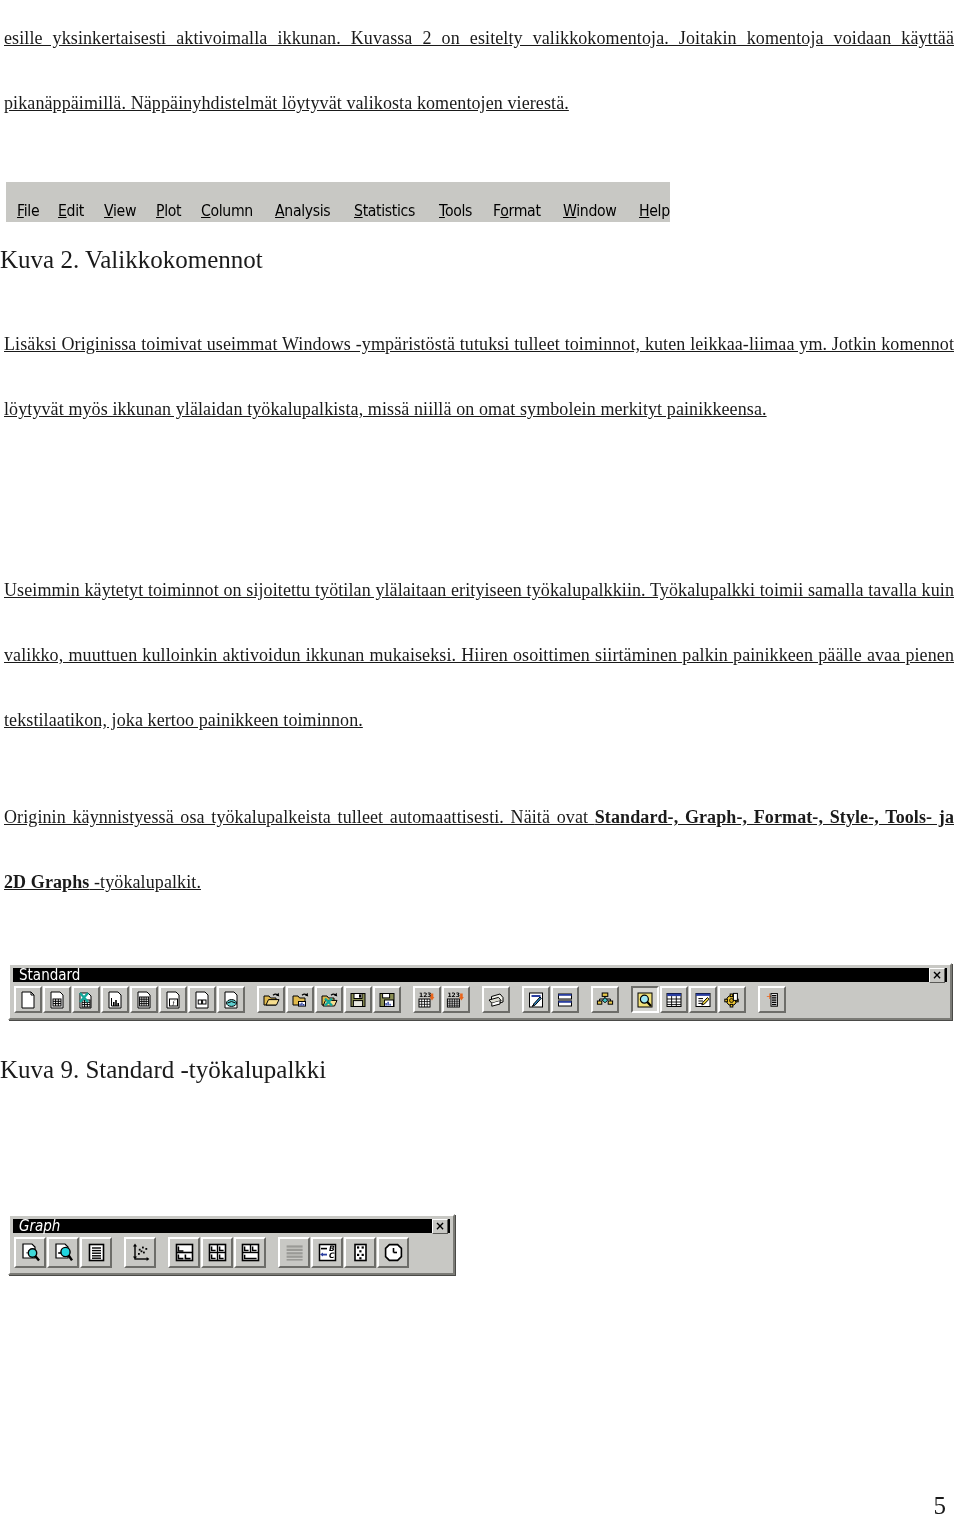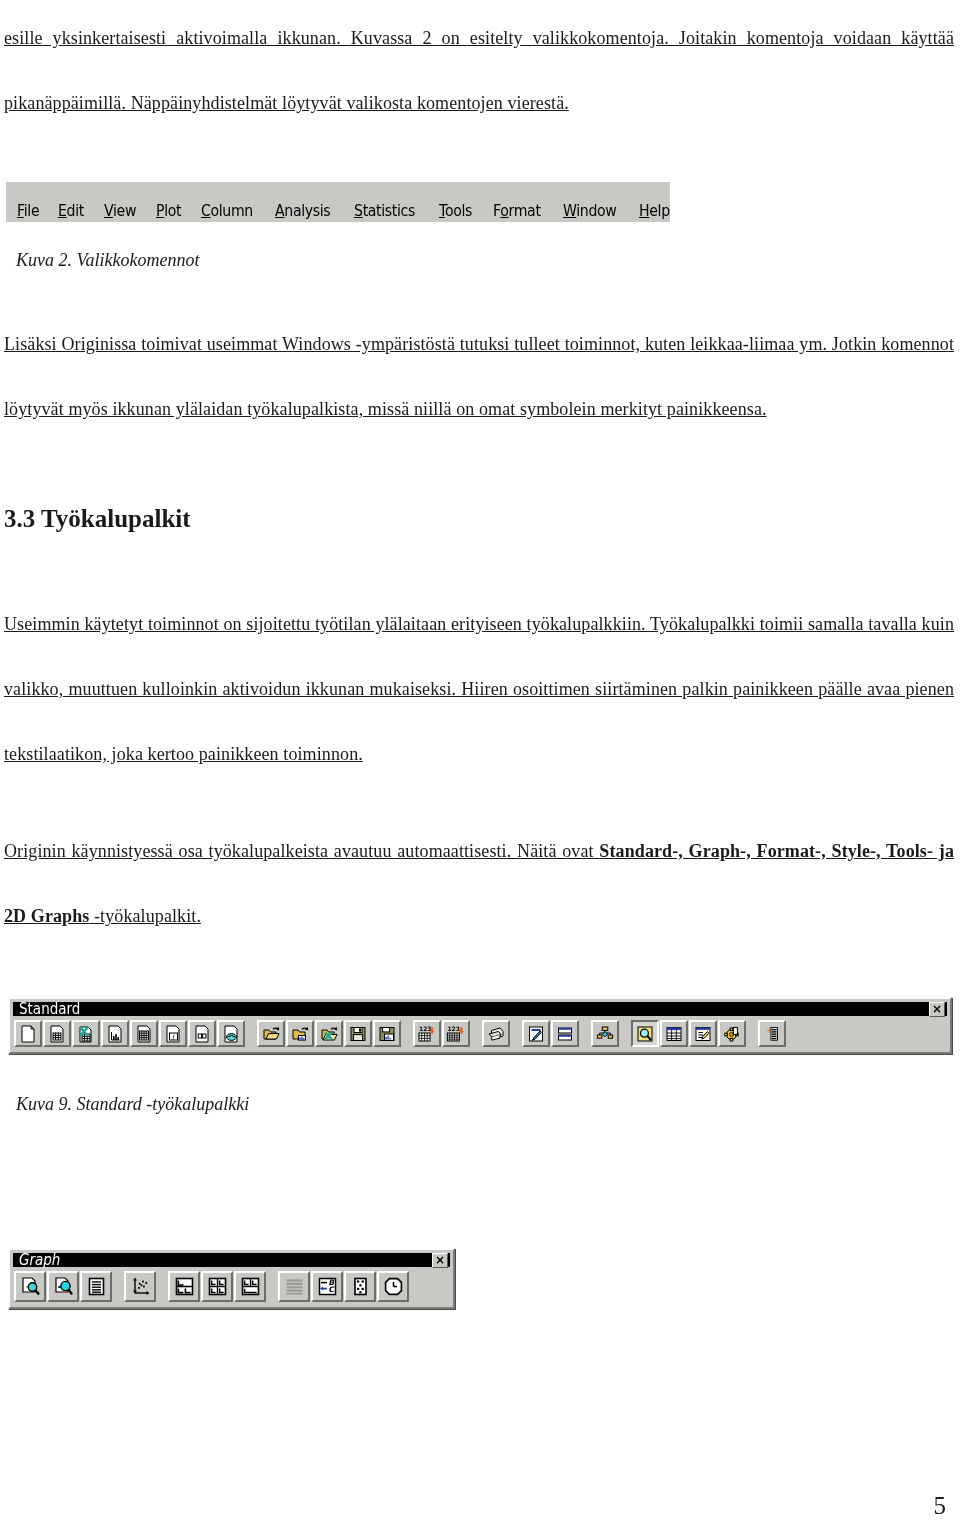--- a/index.html
+++ b/index.html
@@ -29,24 +29,23 @@
     font-size: 18px;
     line-height: 65px;
     text-align: justify;
     margin: 0 0 0 0;
     padding: 0 6px 0 4px;
     letter-spacing: 0.1px;
     text-decoration: underline;
   }
 
   .caption {
-    font-style: italic;
-    font-size: 18px;
+    font-size: 25px;
     line-height: 40px;
-    padding-left: 16px;
+    padding-left: 0;
   }
 
   .heading {
     font-weight: bold;
     font-size: 25px;
     line-height: 34px;
     padding-left: 4px;
   }
 
   .spacer-lg { height: 46px; }
@@ -193,30 +192,29 @@
   <div class="spacer-sm"></div>
   <div class="caption">Kuva 2. Valikkokomennot</div>
 
   <div class="spacer-md"></div>
 
   <p class="para">Lisäksi Originissa toimivat useimmat Windows -ympäristöstä tutuksi tulleet toiminnot, kuten leikkaa-liimaa ym. Jotkin komennot löytyvät myös ikkunan ylälaidan työkalupalkista, missä niillä on omat symbolein merkityt painikkeensa.</p>
 
   <div class="spacer-lg"></div>
   <div style="height:14px"></div>
 
-  <div class="heading">3.3 Työkalupalkit</div>
 
   <div class="spacer-lg"></div>
   <div style="height:10px"></div>
 
   <p class="para">Useimmin käytetyt toiminnot on sijoitettu työtilan ylälaitaan erityiseen työkalupalkkiin. Työkalupalkki toimii samalla tavalla kuin valikko, muuttuen kulloinkin aktivoidun ikkunan mukaiseksi. Hiiren osoittimen siirtäminen palkin painikkeen päälle avaa pienen tekstilaatikon, joka kertoo painikkeen toiminnon.</p>
 
   <div class="spacer-md"></div>
 
-  <p class="para"><span>Originin käynnistyessä osa työkalupalkeista avautuu automaattisesti. Näitä ovat </span><b class="strong">Standard-, Graph-, Format-, Style-, Tools- ja 2D Graphs</b><span> -työkalupalkit.</span></p>
+  <p class="para"><span>Originin käynnistyessä osa työkalupalkeista tulleet automaattisesti. Näitä ovat </span><b class="strong">Standard-, Graph-, Format-, Style-, Tools- ja 2D Graphs</b><span> -työkalupalkit.</span></p>
 
   <div class="spacer-md"></div>
   <div style="height:16px"></div>
 
   <div class="tb-wrap-standard">
     <div class="tb-window" style="width:944px;">
       <div class="tb-titlebar">
         <span class="tb-title">Standard</span>
         <span class="tb-close">×</span>
       </div>

